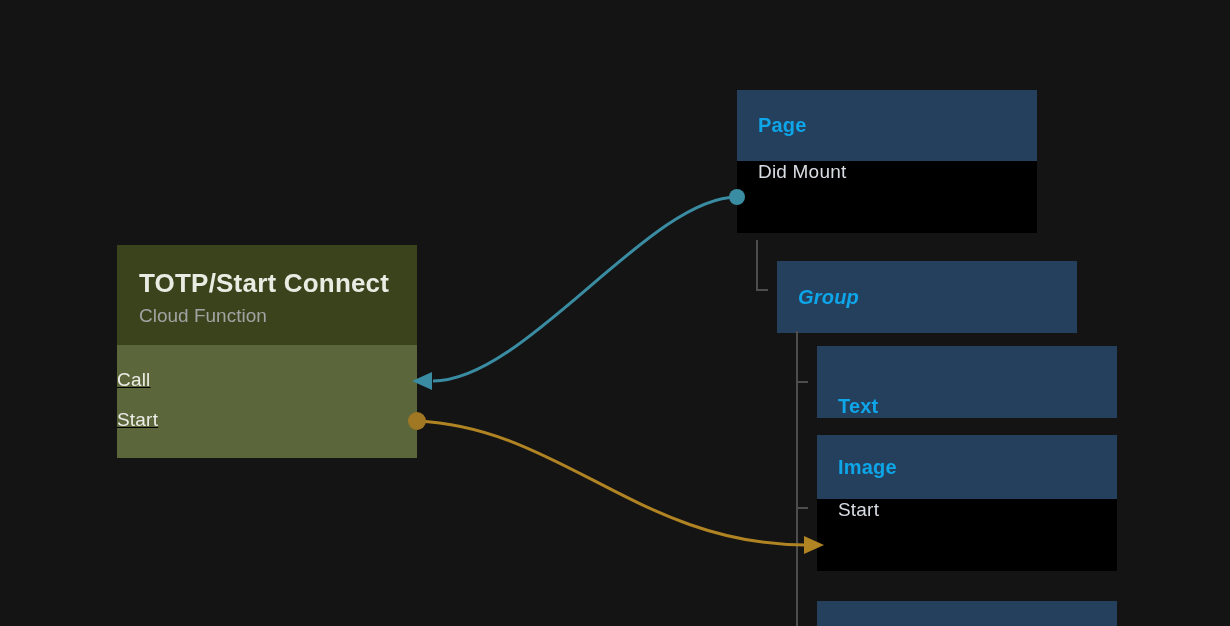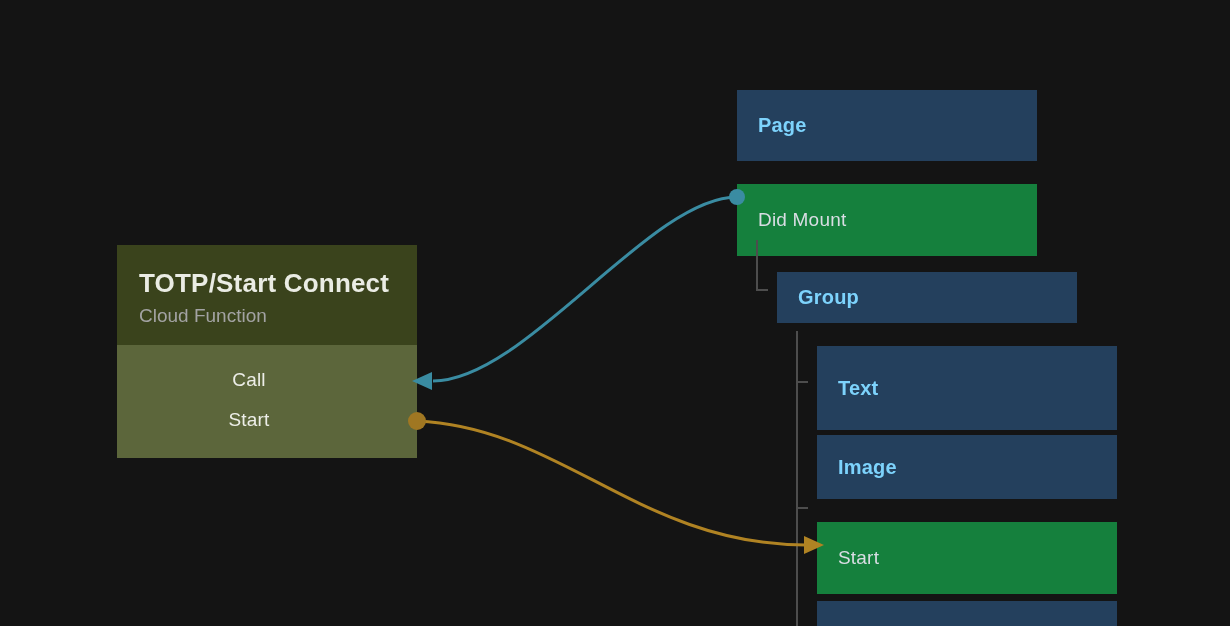--- a/index.html
+++ b/index.html
@@ -21,31 +21,29 @@
     width: 300px;
   }
   .blue-header {
     background: #24405d;
     display: flex;
     align-items: center;
     padding-left: 21px;
     box-sizing: border-box;
   }
   .blue-row {
-    background: #15803d;
+    background: #000000;
     display: flex;
-    align-items: center;
     padding-left: 21px;
     box-sizing: border-box;
-    margin-top: 23px;
   }
   .node-title {
     font-size: 20px;
     font-weight: 700;
-    color: #7dd3fc;
+    color: #0ea5e9;
     letter-spacing: 0.2px;
   }
   .row-label {
     font-size: 19px;
     font-weight: 400;
     color: #d9dde4;
     letter-spacing: 0.2px;
   }
   
   .fn-node { left: 117px; top: 245px; }
@@ -70,35 +68,36 @@
   .fn-body {
     background: #5c663b;
     height: 113px;
     box-sizing: border-box;
     padding-top: 15px;
   }
   .fn-port {
     height: 40px;
     display: flex;
     align-items: center;
-    justify-content: center;
+    justify-content: flex-start;
     padding-right: 36px;
+    text-decoration: underline;
   }
   .port-label {
     font-size: 19px;
     font-weight: 400;
     color: #edeee8;
     letter-spacing: 0.2px;
   }
   
   .page-node   { left: 737px; top: 90px;  }
   .page-header { height: 71px; }
   .page-row    { height: 72px; }
-  .group-node  { left: 777px; top: 272px; height: 51px; }
-  .text-node   { left: 817px; top: 346px; height: 84px; }
+  .group-node  { left: 777px; top: 261px; height: 72px; font-style: italic; }
+  .text-node   { left: 817px; top: 346px; height: 72px; align-items: flex-end; }
   .image-node  { left: 817px; top: 435px; }
   .image-header{ height: 64px; }
   .image-row   { height: 72px; }
   .partial-node{ left: 817px; top: 601px; height: 72px; background: #24405d; }
   
   svg.wires {
     position: absolute;
     left: 0; top: 0;
     width: 1230px;
     height: 626px;

